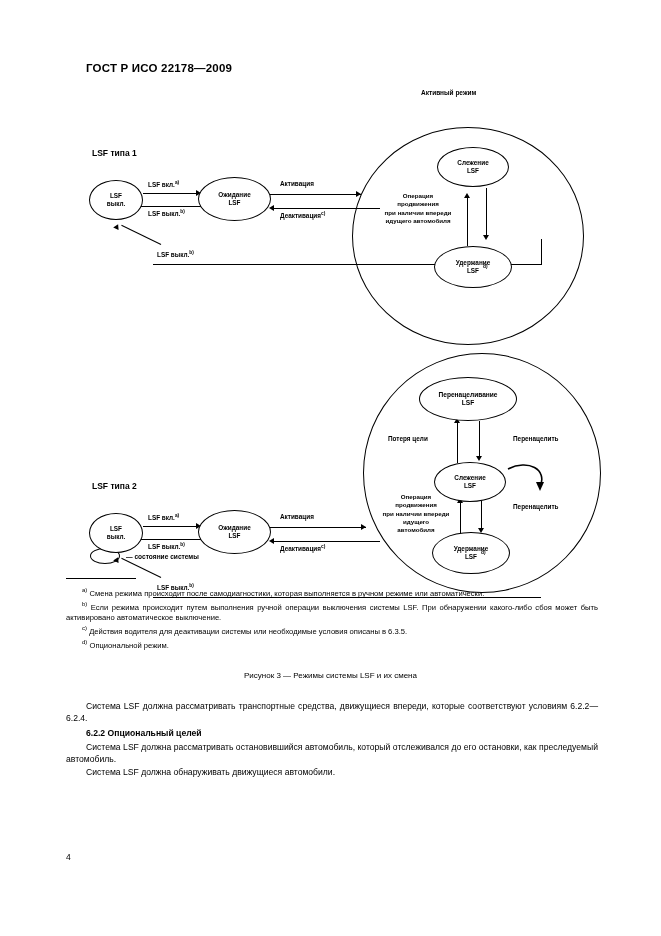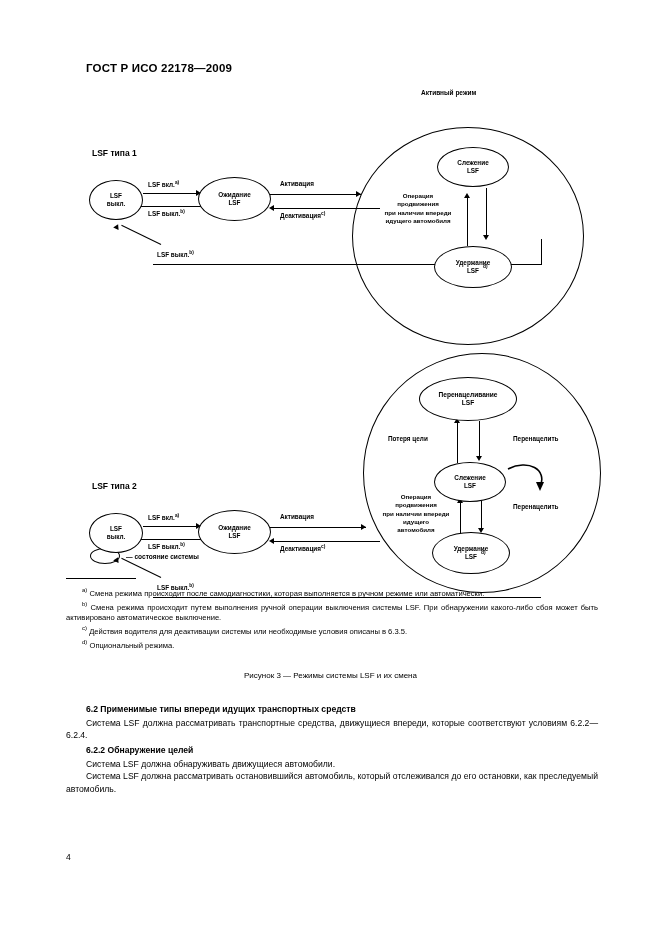--- a/index.html
+++ b/index.html
@@ -348,30 +348,29 @@
     <div class="legend" style="left:90px;top:464px;">
       <div class="legend-ellipse"></div>
       <div class="legend-text">— состояние системы</div>
     </div>
   </div>
 
   <div class="fn-rule"></div>
 
   <div class="footnotes">
     <p><sup>a)</sup>&nbsp;<span>Смена режима происходит после самодиагностики, которая выполняется в ручном режиме или автоматически.</span></p>
-    <p><sup>b)</sup>&nbsp;<span>Смена режима происходит путем выполнения ручной операции выключения системы LSF. При обнаружении какого-либо сбоя может быть активировано автоматическое выключение.</span></p>
+    <p><sup>b)</sup>&nbsp;<span>Если режима происходит путем выполнения ручной операции выключения системы LSF. При обнаружении какого-либо сбоя может быть активировано автоматическое выключение.</span></p>
     <p><sup>c)</sup>&nbsp;<span>Действия водителя для деактивации системы или необходимые условия описаны в 6.3.5.</span></p>
-    <p><sup>d)</sup>&nbsp;<span>Опциональный режима.</span></p>
+    <p><sup>d)</sup>&nbsp;<span>Опциональной режим.</span></p>
   </div>
 
   <div class="fig-caption">Рисунок 3 — Режимы системы LSF и их смена</div>
 
   <div class="body">
-    <p class="h2">6.2  Применимые типы впереди идущих транспортных средств</p>
     <p class="para">Система LSF должна рассматривать транспортные средства, движущиеся впереди, которые соответствуют условиям 6.2.2—6.2.4.</p>
-    <p class="h3">6.2.2  Обнаружение целей</p>
+    <p class="h3">6.2.2  Опциональный целей</p>
+    <p class="para">Система LSF должна рассматривать остановившийся автомобиль, который отслеживался до его остановки, как преследуемый автомобиль.</p>
     <p class="para">Система LSF должна обнаруживать движущиеся автомобили.</p>
-    <p class="para">Система LSF должна рассматривать остановившийся автомобиль, который отслеживался до его остановки, как преследуемый автомобиль.</p>
   </div>
 
   <div class="page-num">4</div>
 
 </div>
 
 </body></html>

